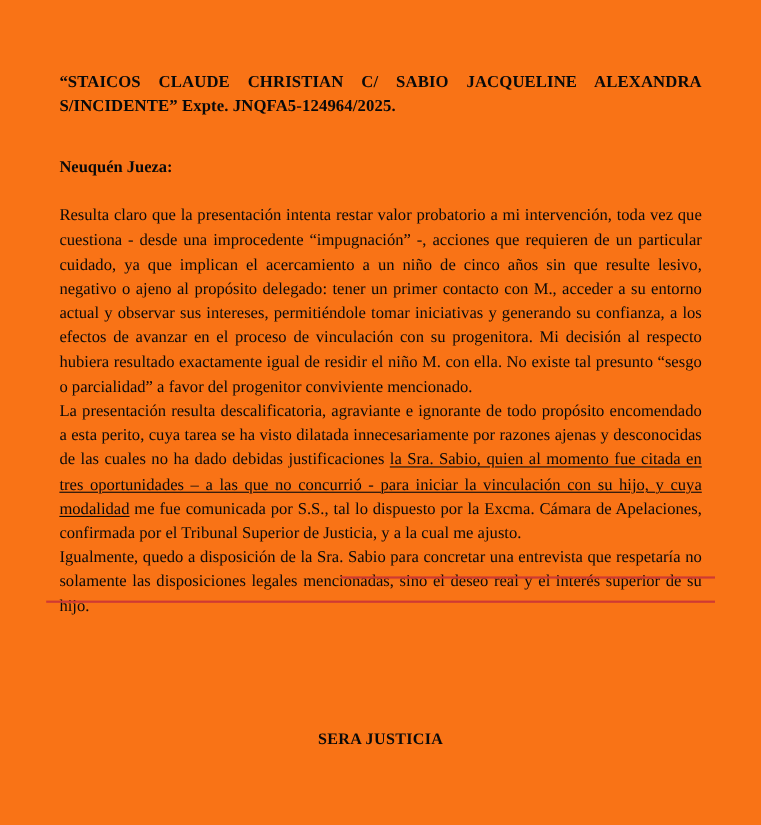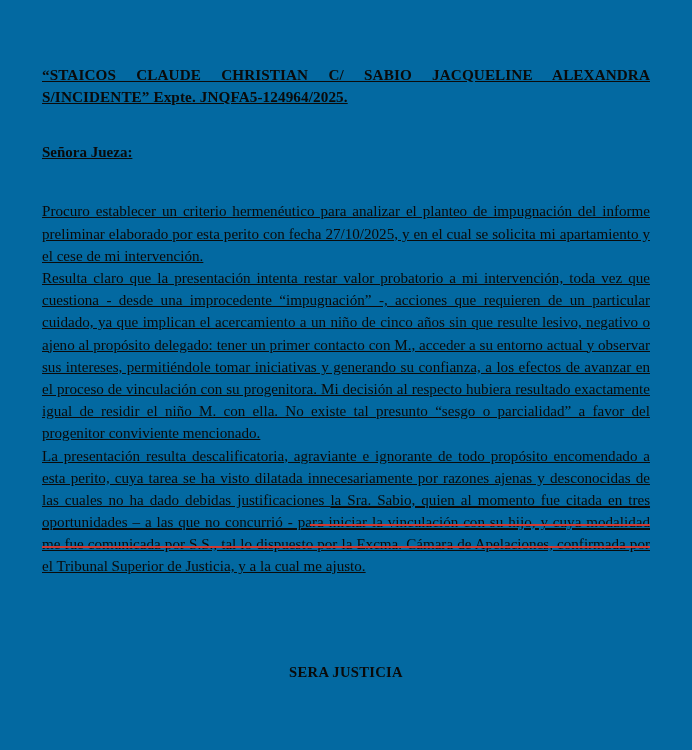--- a/index.html
+++ b/index.html
@@ -12,23 +12,22 @@
     background: #ffffff;
     font-family: "Liberation Serif", "DejaVu Serif", serif;
     color: #0a0a0a;
     overflow: hidden;
   }
   .page {
     position: relative;
     width: 692px;
     height: 750px;
     box-sizing: border-box;
-    padding: 0 42px;
-    background: #0369a1;
-    text-decoration: underline;
+    padding: 0 54px;
+    background: #f97316;
   }
   .doc-title {
     margin: 0;
     padding-top: 64px;
     font-size: 15.2px;
     font-weight: bold;
     line-height: 1.47;
     text-align: justify;
     text-align-last: left;
     letter-spacing: 0.1px;
@@ -99,31 +98,31 @@
     margin-top: 1px;
   }
 </style>
 </head>
 <body>
 
 <div class="page">
 
   <h1 class="doc-title">“STAICOS CLAUDE CHRISTIAN C/ SABIO JACQUELINE ALEXANDRA S/INCIDENTE” Expte. JNQFA5-124964/2025.</h1>
 
-  <div class="salutation">Señora Jueza:</div>
+  <div class="salutation">Neuquén Jueza:</div>
 
   <div class="body-block redline-wrap">
 
 
-    <p class="para spaced-before">Procuro establecer un criterio hermenéutico para analizar el planteo de impugnación del informe preliminar elaborado por esta perito con fecha 27/10/2025, y en el cual se solicita mi apartamiento y el cese de mi intervención.</p>
 
     <p class="para">Resulta claro que la presentación intenta restar valor probatorio a mi intervención, toda vez que cuestiona - desde una improcedente “impugnación” -, acciones que requieren de un particular cuidado, ya que implican el acercamiento a un niño de cinco años sin que resulte lesivo, negativo o ajeno al propósito delegado: tener un primer contacto con M., acceder a su entorno actual y observar sus intereses,  permitiéndole tomar iniciativas y generando su confianza, a los efectos de avanzar en el proceso de vinculación con su progenitora. Mi decisión al respecto hubiera resultado exactamente igual de residir el niño M. con ella. No existe tal presunto “sesgo o parcialidad” a favor del progenitor conviviente mencionado.</p>
 
     <p class="para"><span>La presentación resulta descalificatoria, agraviante e ignorante de todo propósito encomendado a esta perito, cuya tarea se ha visto dilatada innecesariamente por razones ajenas y desconocidas de las cuales no ha dado debidas justificaciones </span><span class="hl">la Sra. Sabio, quien al momento fue citada en tres oportunidades – a las que no concurrió - para iniciar la vinculación con su hijo, y cuya modalidad</span><span> me fue comunicada por S.S., tal lo dispuesto por la Excma. Cámara de Apelaciones, confirmada por el Tribunal Superior de Justicia, y a la cual me ajusto.</span></p>
 
+    <p class="para">Igualmente, quedo a disposición de la Sra. Sabio para concretar una entrevista que respetaría no solamente las disposiciones legales mencionadas, sino el deseo real y el interés superior de su hijo.</p>
 
   </div>
 
   <div class="redline" id="redline-1"></div>
   <div class="redline" id="redline-2"></div>
 
   <div class="closing">
     <div>SERA JUSTICIA</div>
   </div>
 

